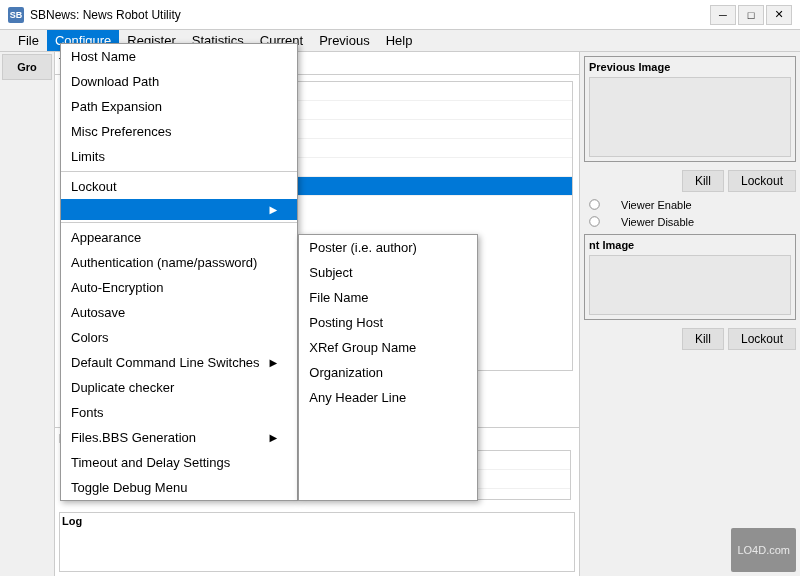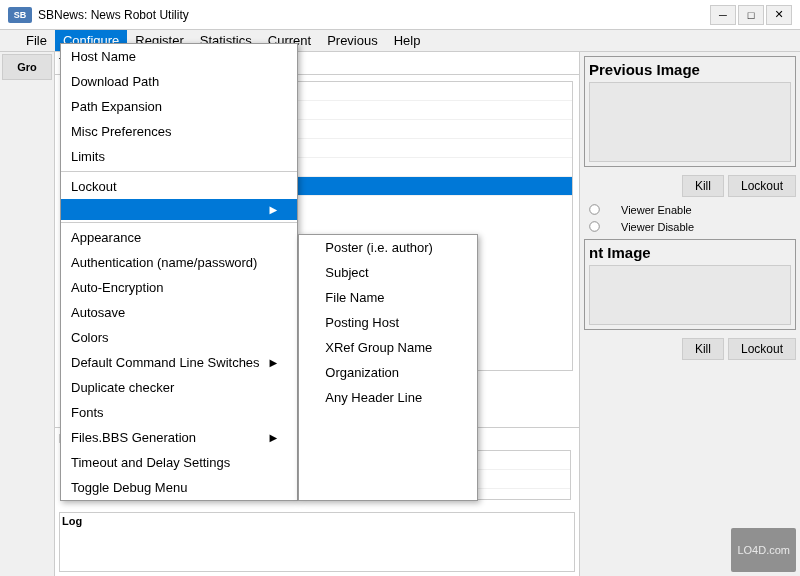--- a/index.html
+++ b/index.html
@@ -22,21 +22,21 @@
       padding: 0 8px;
       border-bottom: 1px solid #ccc;
       justify-content: space-between;
     }
     .title-bar-left {
       display: flex;
       align-items: center;
       gap: 6px;
     }
     .title-bar-icon {
-      width: 24px;
+      width: 16px;
       height: 16px;
       background: #4a7ab5;
       border-radius: 2px;
       display: flex;
       align-items: center;
       justify-content: center;
       color: white;
       font-size: 10px;
     }
     .title-bar-title {
@@ -59,21 +59,21 @@
       font-size: 11px;
     }
 
     
     .menu-bar {
       background: #f0f0f0;
       height: 22px;
       display: flex;
       align-items: center;
       border-bottom: 1px solid #ccc;
-      padding: 0 18px;
+      padding: 0 10px;
     }
     .menu-item {
       padding: 2px 8px;
       cursor: pointer;
       height: 100%;
       display: flex;
       align-items: center;
       font-size: 13px;
     }
     .menu-item:hover, .menu-item.active {
@@ -164,21 +164,21 @@
       background: #f0f0f0;
       display: flex;
       flex-direction: column;
     }
     .right-section {
       border: 1px solid #999;
       margin: 4px;
       padding: 4px;
     }
     .right-section-title {
-      font-size: 15px;
+      font-size: 11px;
       font-weight: bold;
       margin-bottom: 4px;
     }
     .right-buttons {
       display: flex;
       gap: 4px;
       justify-content: flex-end;
     }
 
     
@@ -231,21 +231,20 @@
       font-size: 10px;
     }
 
     
     .submenu {
       background: white;
       border: 1px solid #999;
       box-shadow: 2px 2px 6px rgba(0,0,0,0.3);
       min-width: 180px;
       position: relative;
-      padding-left: 16px;
     }
     .submenu-item {
       padding: 5px 20px 5px 10px;
       cursor: pointer;
       font-size: 13px;
       white-space: nowrap;
     }
 
     
     .watermark {

